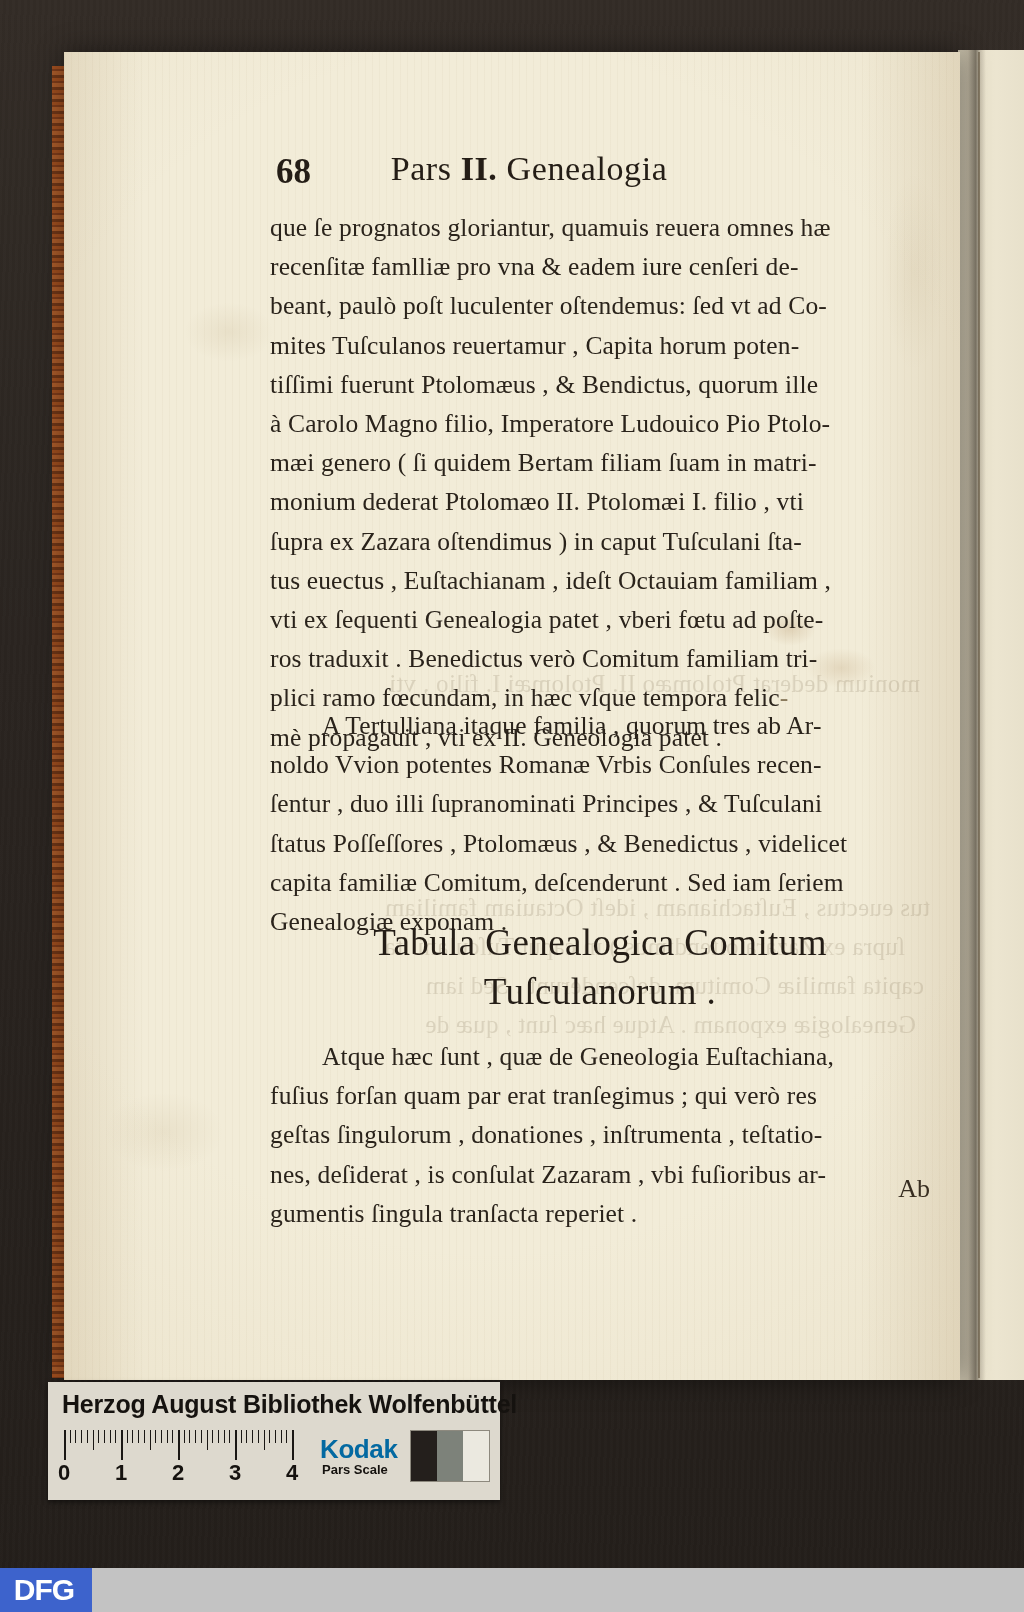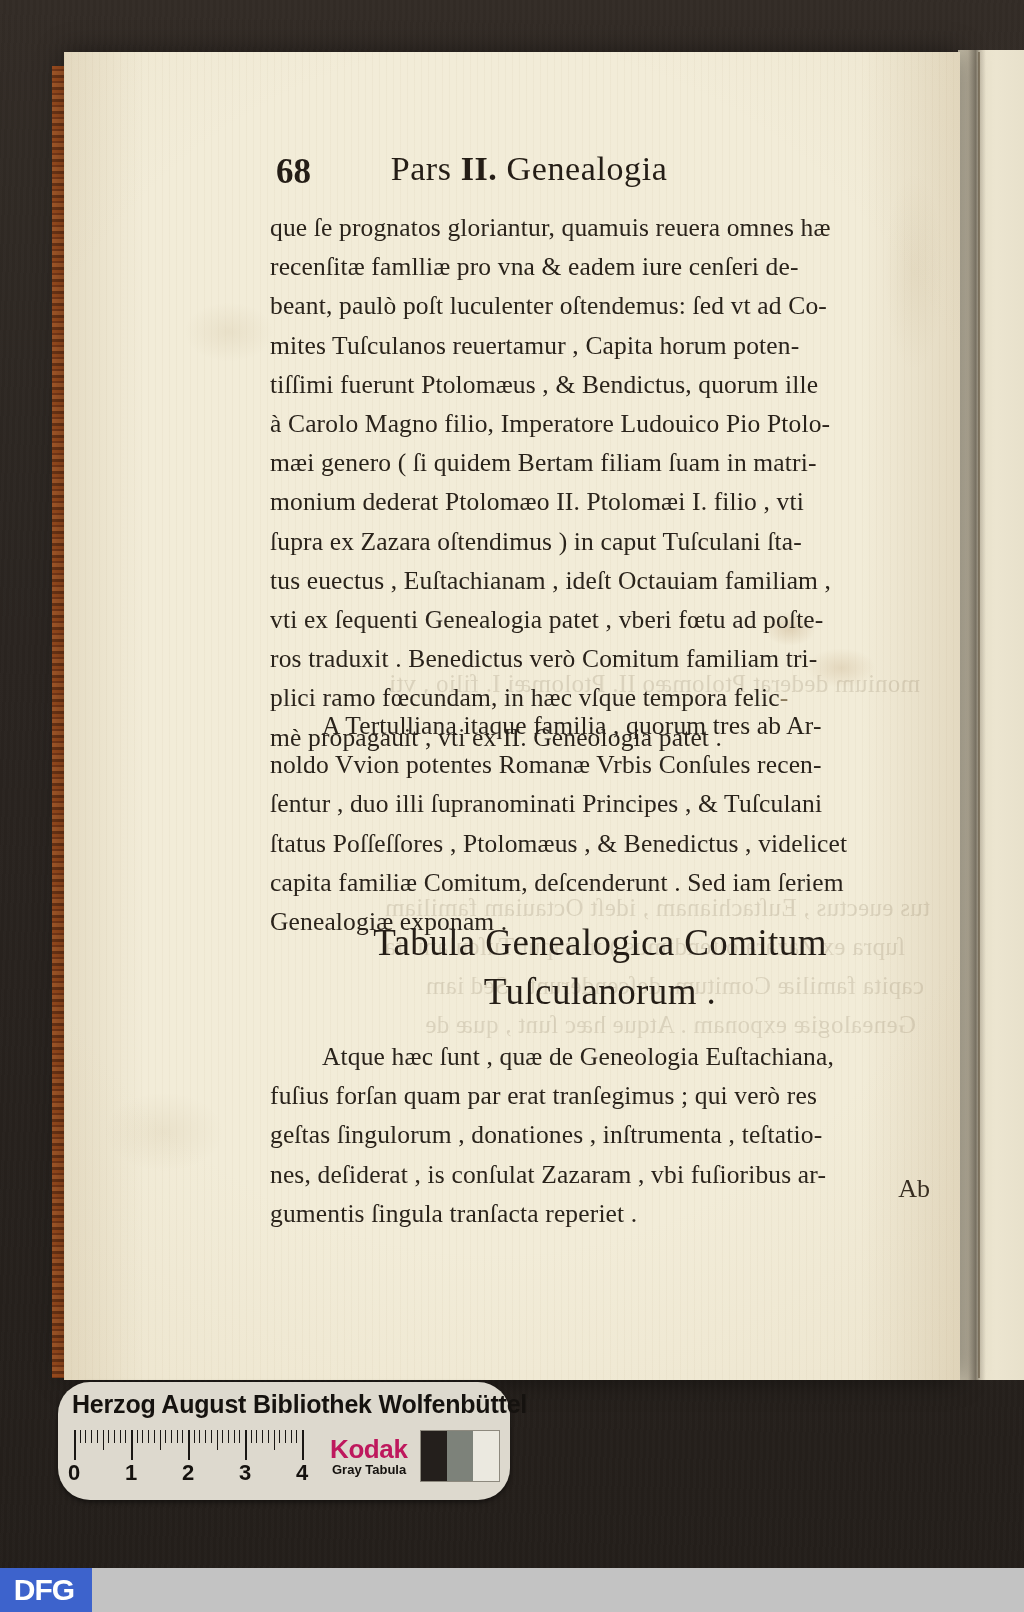--- a/index.html
+++ b/index.html
@@ -206,27 +206,26 @@
     width: 660px;
     text-align: right;
     font-size: 26px;
     color: #2a231b;
     padding-right: 44px;
   }
 
   
   #refcard {
     position: absolute;
-    left: 58px;
+    left: 48px;
     top: 1382px;
     width: 452px;
     height: 118px;
     background: #ddd9ce;
     box-shadow: 0 2px 5px rgba(0,0,0,.5);
-    border-radius: 32px;
   }
   #refcard-title {
     position: absolute;
     left: 14px; top: 8px;
     font-family: "Liberation Sans", sans-serif;
     font-weight: bold;
     font-size: 25px;
     color: #15120f;
     letter-spacing: -.2px;
     white-space: nowrap;
@@ -242,21 +241,21 @@
   #ruler .tick.cm  { height: 30px; width:2px; }
   #ruler .num {
     position:absolute; top:30px;
     font-family:"Liberation Sans", sans-serif;
     font-weight:bold; font-size:22px; color:#15120f;
     transform: translateX(-50%);
   }
   #kodak-label {
     position:absolute; left: 272px; top: 52px;
     font-family:"Liberation Sans", sans-serif;
-    font-weight:bold; font-size:26px; color:#be185d;
+    font-weight:bold; font-size:26px; color:#0369a1;
     letter-spacing:-.4px;
   }
   #kodak-sub {
     position:absolute; left: 274px; top: 80px;
     font-family:"Liberation Sans", sans-serif;
     font-weight:bold; font-size:13px; color:#15120f;
   }
   #gray-patches {
     position:absolute; left: 362px; top: 48px;
     width: 78px; height: 50px;
@@ -425,21 +424,21 @@
       <div class="tick mm" style="left: 209.2px;"></div>
       <div class="tick mm" style="left: 214.9px;"></div>
       <div class="tick mm" style="left: 220.6px;"></div>
       <div class="tick mm" style="left: 226.3px;"></div>
       <div class="num" style="left: 175px;">3</div>
       <div class="tick cm" style="left: 232px;"></div>
       <div class="num" style="left: 232px;">4</div>
     </div>
 
   <div id="kodak-label">Kodak</div>
-  <div id="kodak-sub">Gray Tabula</div>
+  <div id="kodak-sub">Pars Scale</div>
 
   <div id="gray-patches">
       <div style="background: rgb(36, 31, 28);"></div>
       <div style="background: rgb(125, 130, 122);"></div>
       <div style="background: rgb(235, 233, 224);"></div>
     </div>
 </div>
 
 <div id="footer">
   <div id="dfg-logo">

